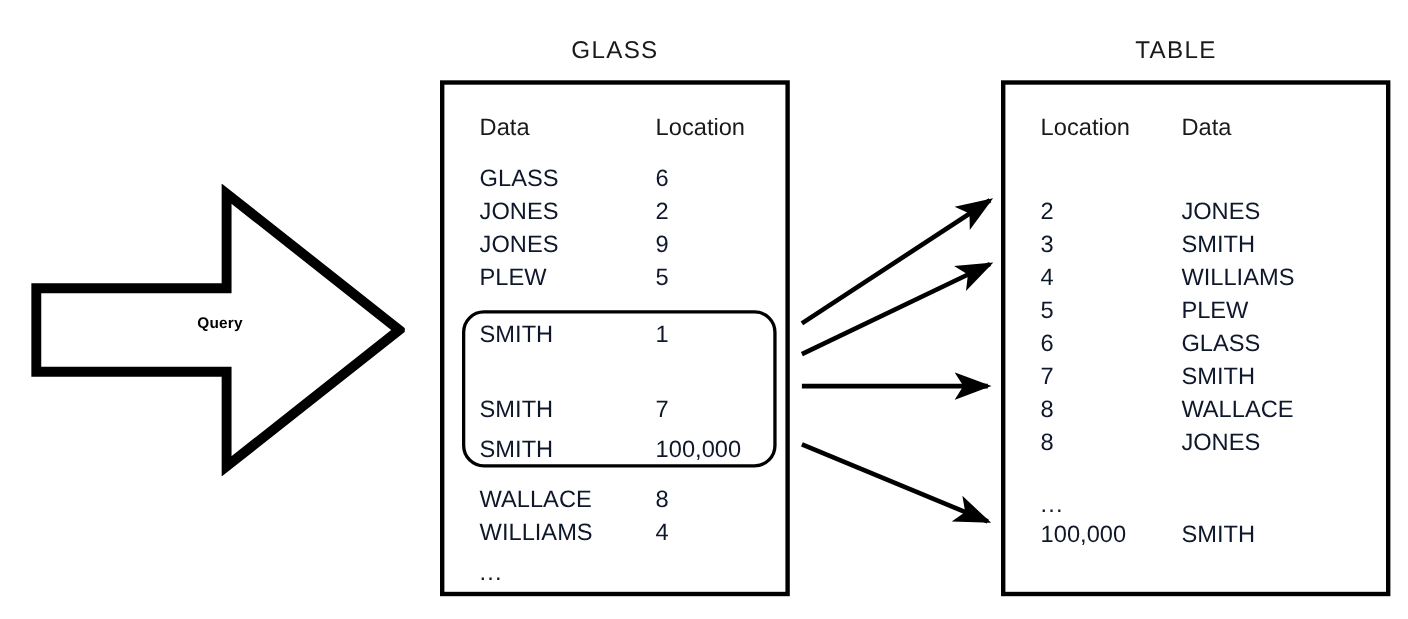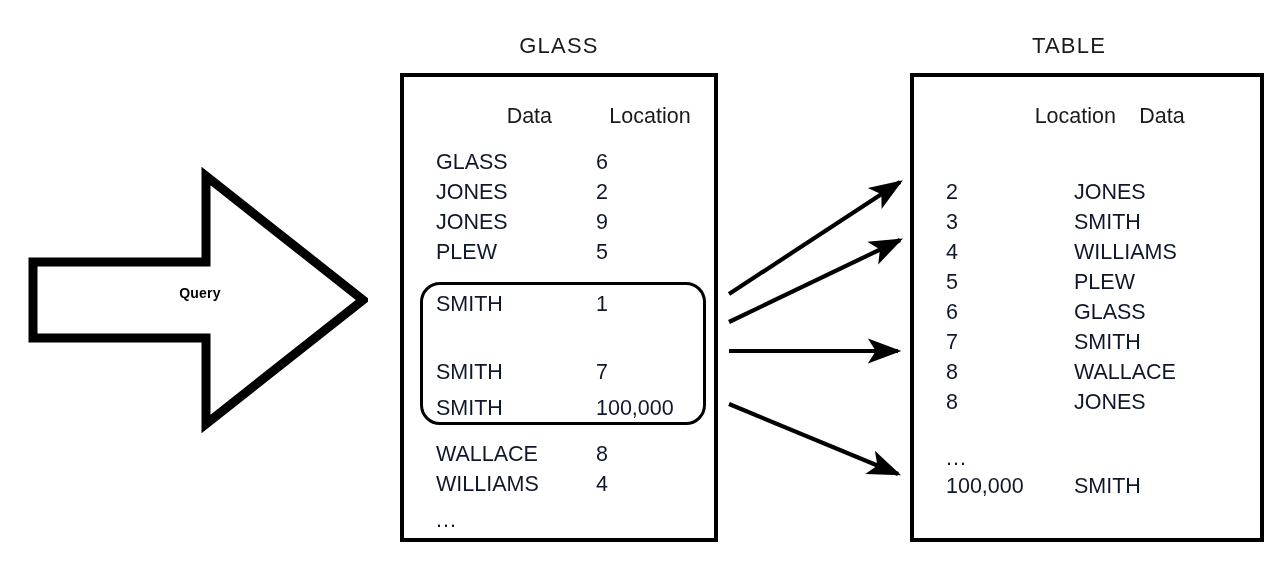--- a/index.html
+++ b/index.html
@@ -93,21 +93,20 @@
     display: inline-block;
     width: 160px;
     vertical-align: top;
   }
   .row .c2 {
     display: inline-block;
     vertical-align: top;
   }
   .row.header {
     color: #1a1a1a;
-    text-align: center;
   }
   .row.ellipsis {
     font-size: 21.5px;
     letter-spacing: 1px;
   }
 
   
   #table-box .row .c1 { width: 128px; }
 
   

